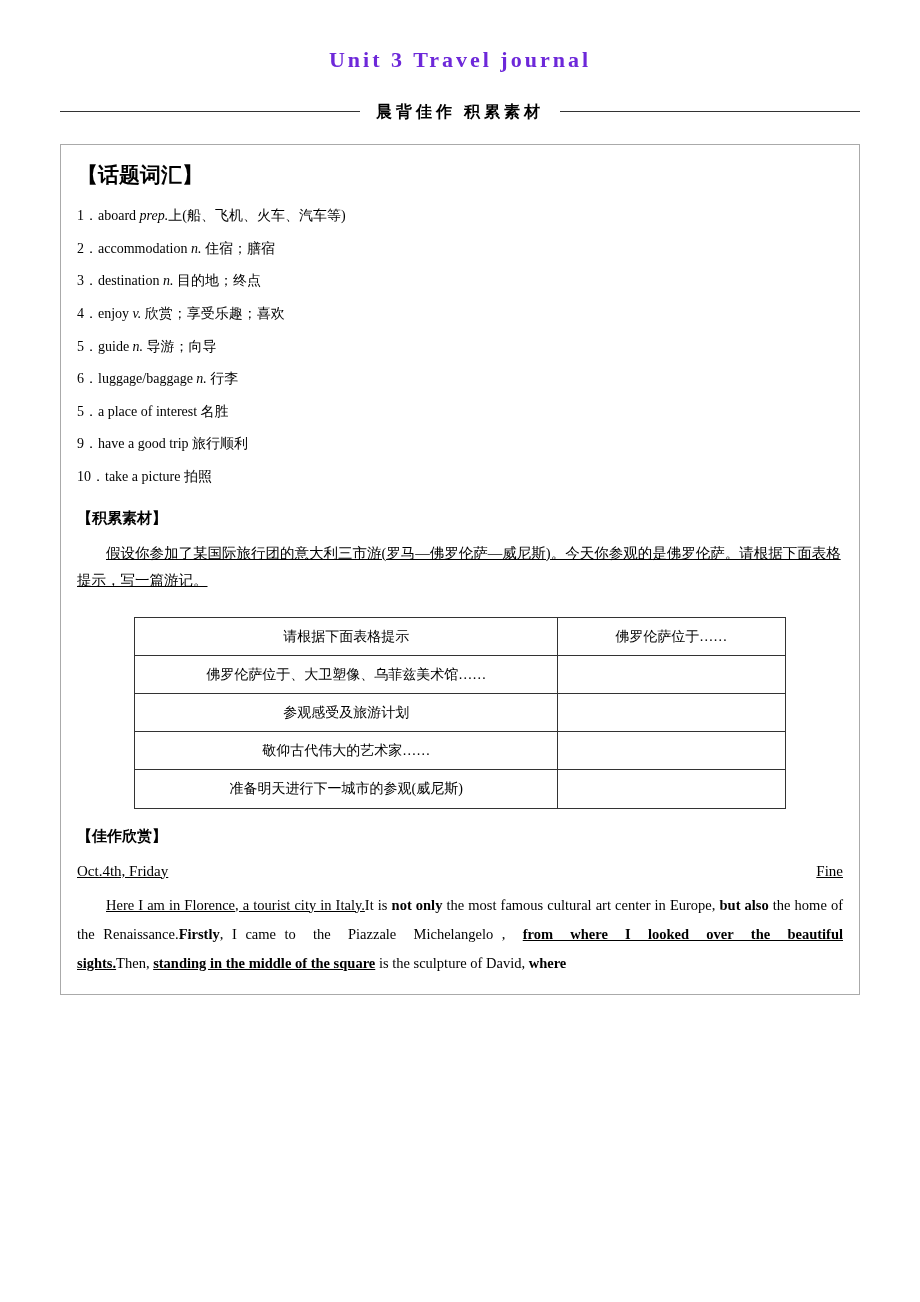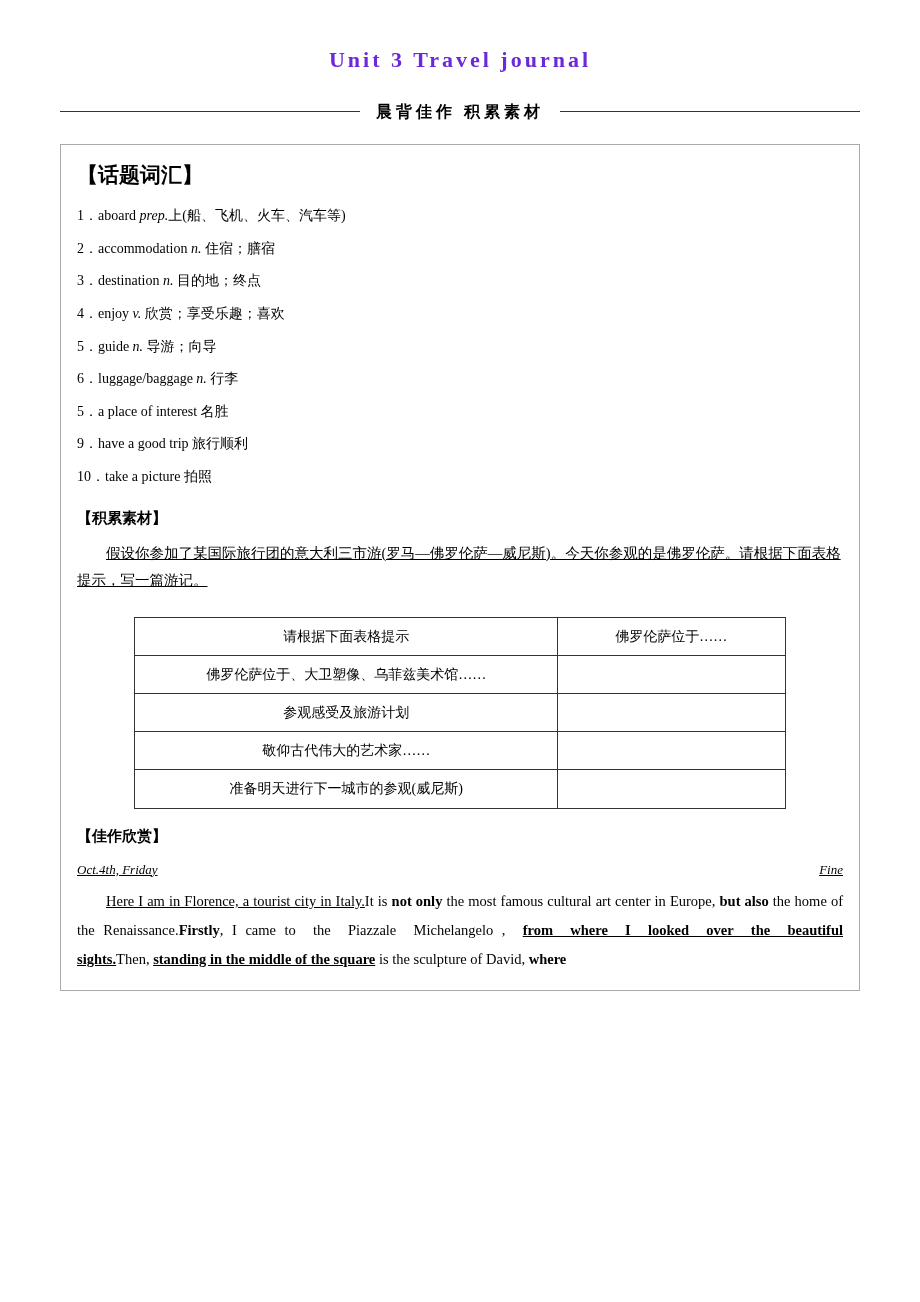--- a/index.html
+++ b/index.html
@@ -100,23 +100,22 @@
       margin: 8px 0;
     }
     .essay-section-title {
       font-weight: bold;
       font-size: 15px;
       margin: 14px 0 8px 0;
     }
     .essay-header {
       display: flex;
       justify-content: space-between;
-      font-size: 13px;
+      font-size: 15px;
       margin-bottom: 6px;
-      font-style: italic;
     }
     .essay-date {
       text-decoration: underline;
       font-family: "Times New Roman", serif;
     }
     .essay-weather {
       text-decoration: underline;
       font-family: "Times New Roman", serif;
     }
     .essay-body {

